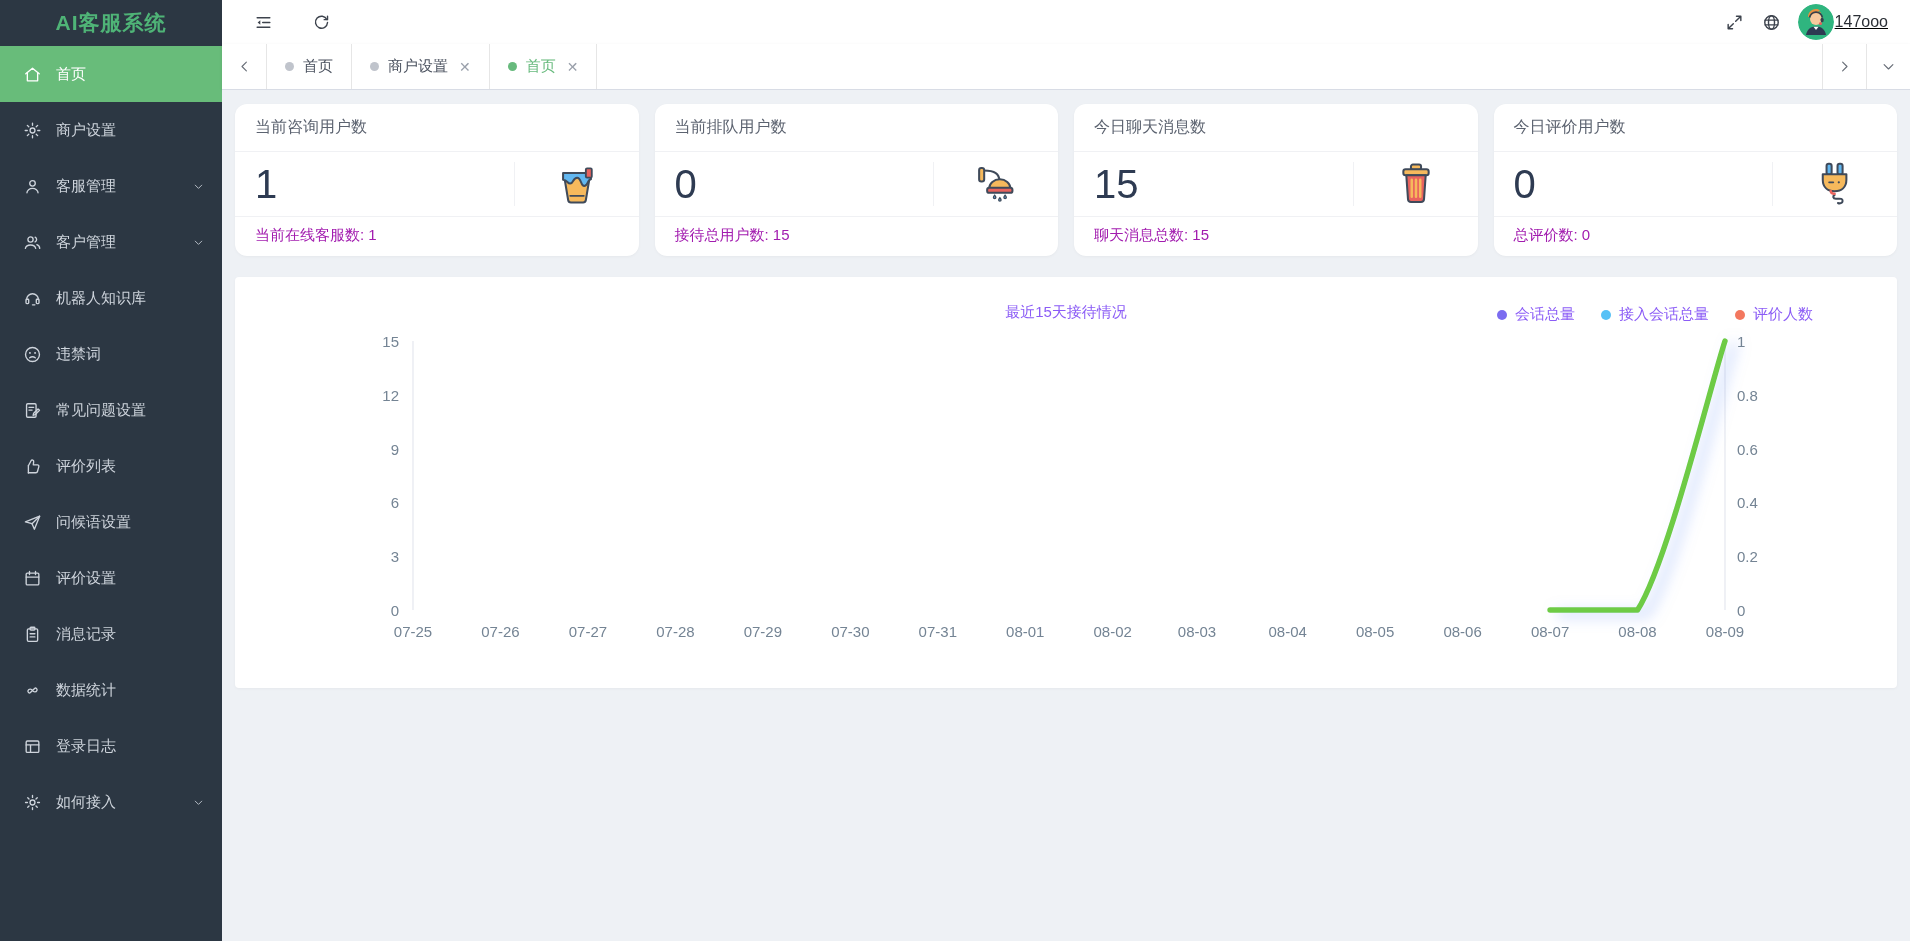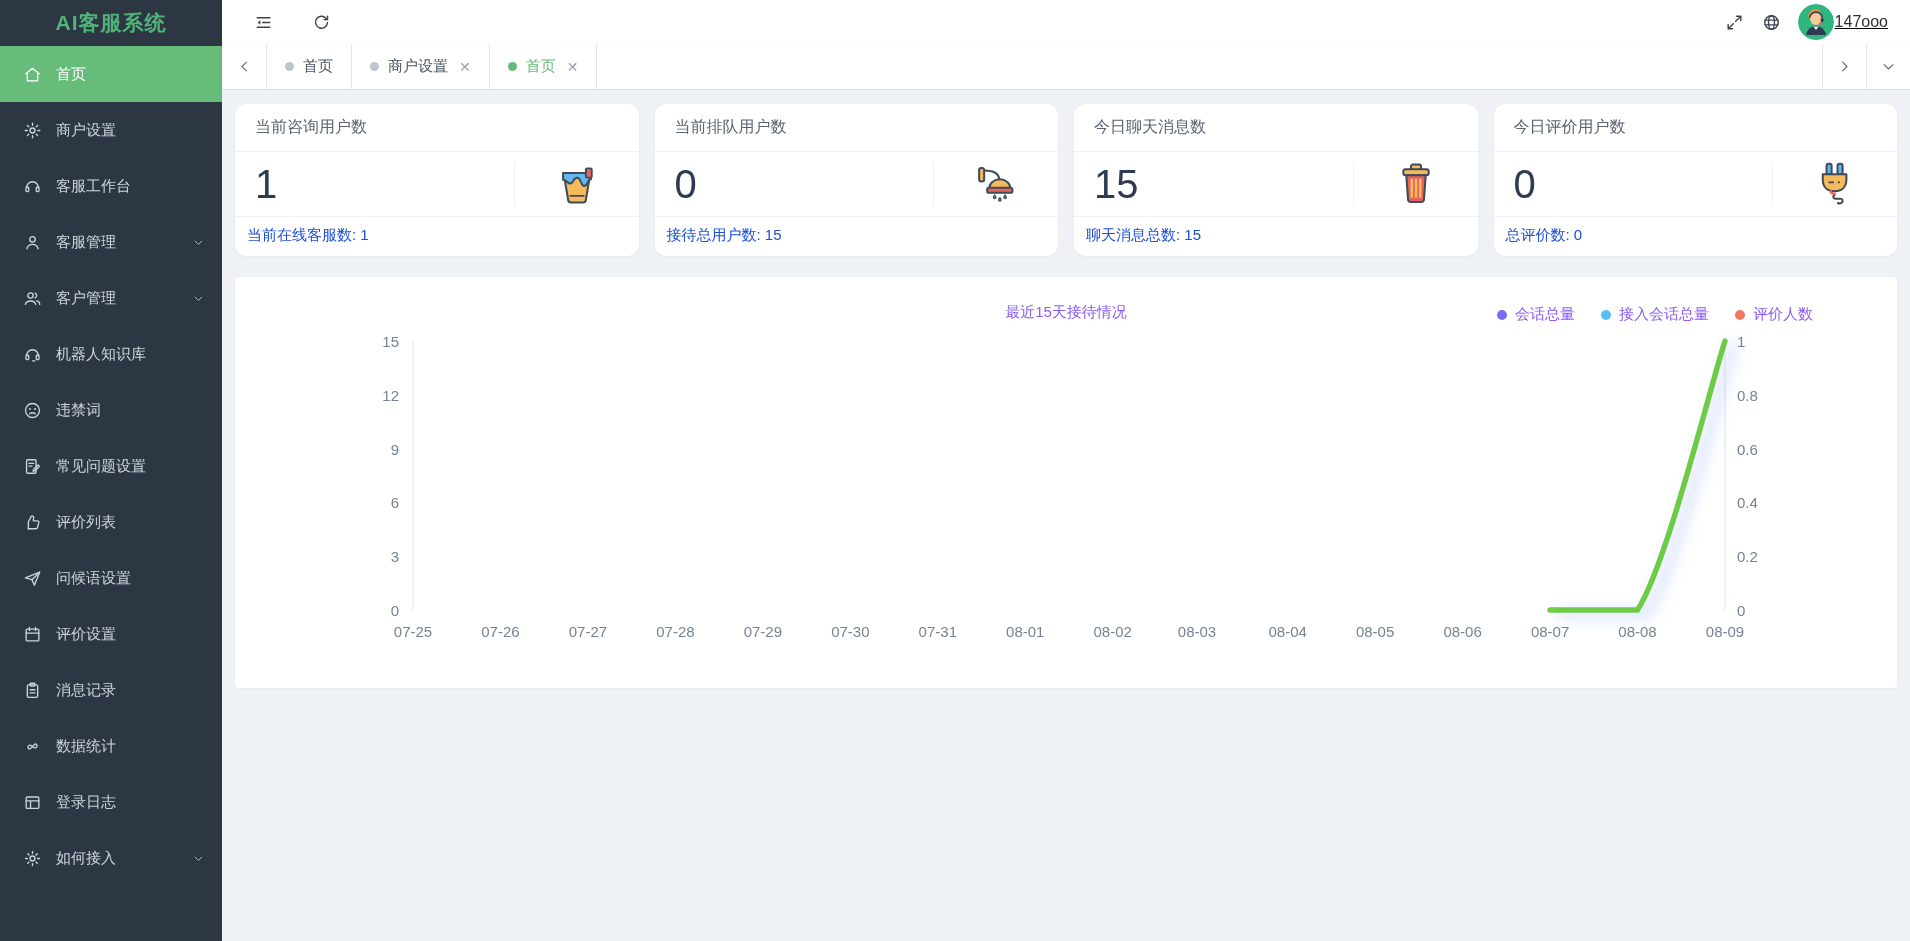--- a/index.html
+++ b/index.html
@@ -43,21 +43,21 @@
 
   
   .content { flex:1 1 auto; background:#eef1f5; padding:14px 13px 0; overflow:hidden; }
   .cards { display:grid; grid-template-columns:repeat(4,1fr); gap:16px; }
   .card { background:#fff; border-radius:12px; height:152px; box-shadow:0 1px 3px rgba(0,0,0,.04); display:flex; flex-direction:column; }
   .card-head { padding:13px 20px; font-size:16px; color:#5c6370; border-bottom:1px solid #f0f1f4; }
   .card-body { flex:1 1 auto; display:flex; align-items:center; padding:0 0 0 20px; }
   .card-value { font-size:40px; color:#2e3b52; flex:1 1 auto; }
   .card-divider { width:1px; align-self:stretch; margin:10px 0; background:#f0f1f4; }
   .card-icon { width:124px; display:flex; align-items:center; justify-content:center; }
-  .card-foot { border-top:1px solid #f0f1f4; padding:9px 12px 11px; font-size:15px; color:#1d4ed8; }
+  .card-foot { border-top:1px solid #f0f1f4; padding:9px 20px 11px; font-size:15px; color:#a21caf; }
 
   
   .chart-card { position:relative; margin-top:21px; background:#fff; border-radius:4px; height:411px; box-shadow:0 1px 3px rgba(0,0,0,.04); }
   .chart-title { position:absolute; top:26px; left:50%; transform:translateX(-50%); font-size:15px; font-weight:500; color:#8b5cf6; }
   .legend { position:absolute; top:28px; right:84px; display:flex; align-items:center; gap:26px; }
   .legend-item { display:flex; align-items:center; gap:8px; font-size:15px; color:#8b5cf6; cursor:pointer; }
   .legend-dot { width:10px; height:10px; border-radius:50%; }
   .axis-label { position:absolute; font-size:15px; color:#748494; transform:translateY(-50%); }
   .axis-label.left { text-align:right; width:60px; }
   .x-label { position:absolute; font-size:15px; color:#748494; transform:translateX(-50%); white-space:nowrap; }
@@ -81,30 +81,20 @@
           <span class="mi-label">首页</span>
         </a>
         <a class="menu-item">
           <span class="mi-icon">
             <svg viewBox="0 0 24 24">
               <circle cx="12" cy="12" r="3.1"></circle>
               <path d="M12 2.8v2.6M12 18.6v2.6M2.8 12h2.6M18.6 12h2.6M5.5 5.5l1.8 1.8M16.7 16.7l1.8 1.8M18.5 5.5l-1.8 1.8M7.3 16.7l-1.8 1.8"></path>
             </svg>
           </span>
           <span class="mi-label">商户设置</span>
-        </a>
-        <a class="menu-item">
-          <span class="mi-icon">
-            <svg viewBox="0 0 24 24">
-              <path d="M4.5 13.5a7.5 7.5 0 0 1 15 0"></path>
-              <rect x="3.8" y="13" width="3.4" height="5.4" rx="1"></rect>
-              <rect x="16.8" y="13" width="3.4" height="5.4" rx="1"></rect>
-            </svg>
-          </span>
-          <span class="mi-label">客服工作台</span>
         </a>
         <a class="menu-item">
           <span class="mi-icon">
             <svg viewBox="0 0 24 24">
               <circle cx="12" cy="8" r="3.5"></circle>
               <path d="M5 20a7 5.6 0 0 1 14 0"></path>
             </svg>
           </span>
           <span class="mi-label">客服管理</span>
           <span class="mi-arrow"><svg viewBox="0 0 24 24">

